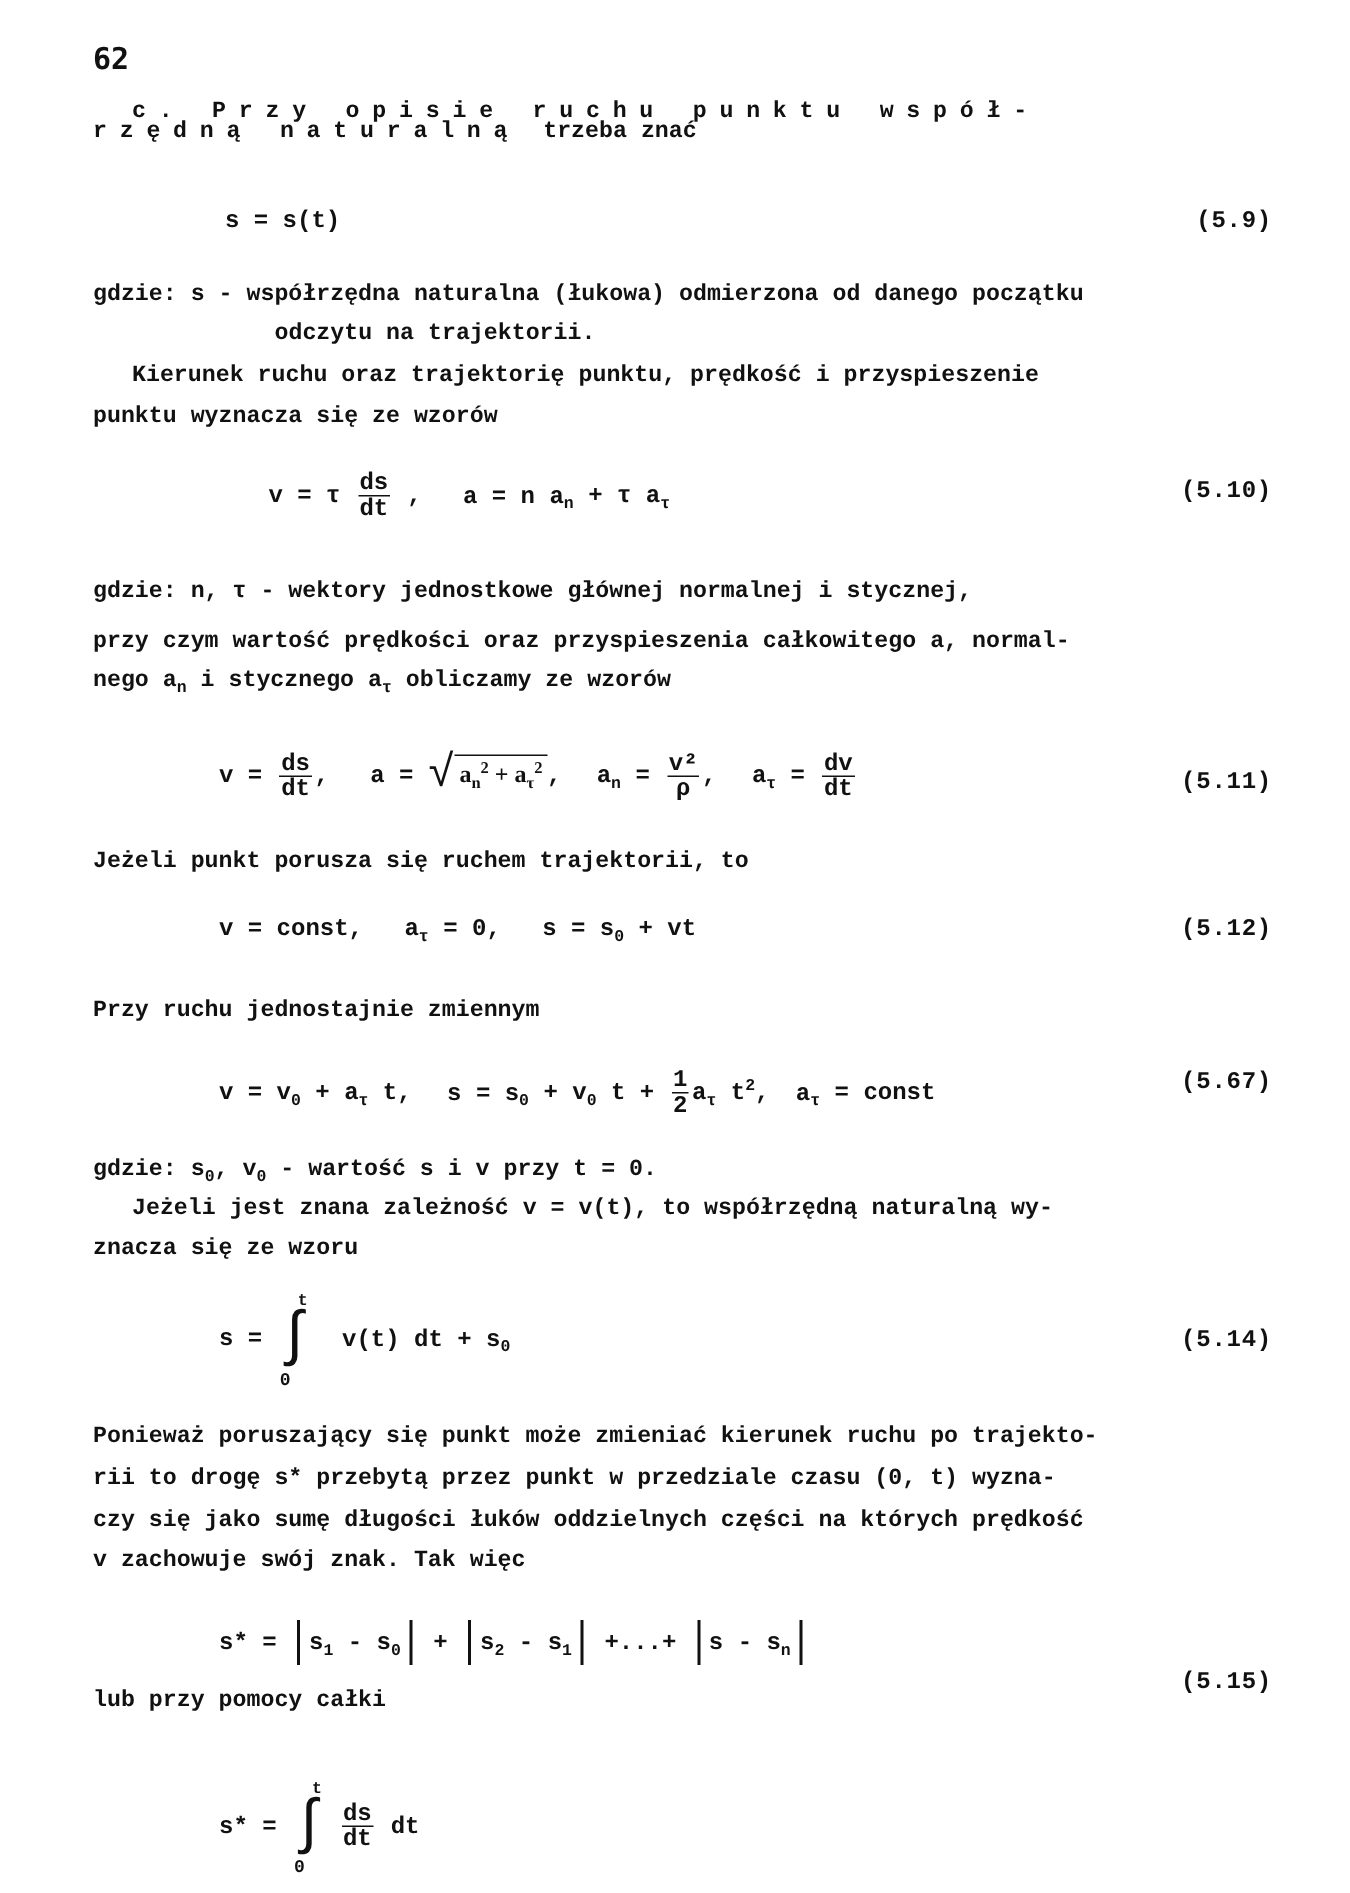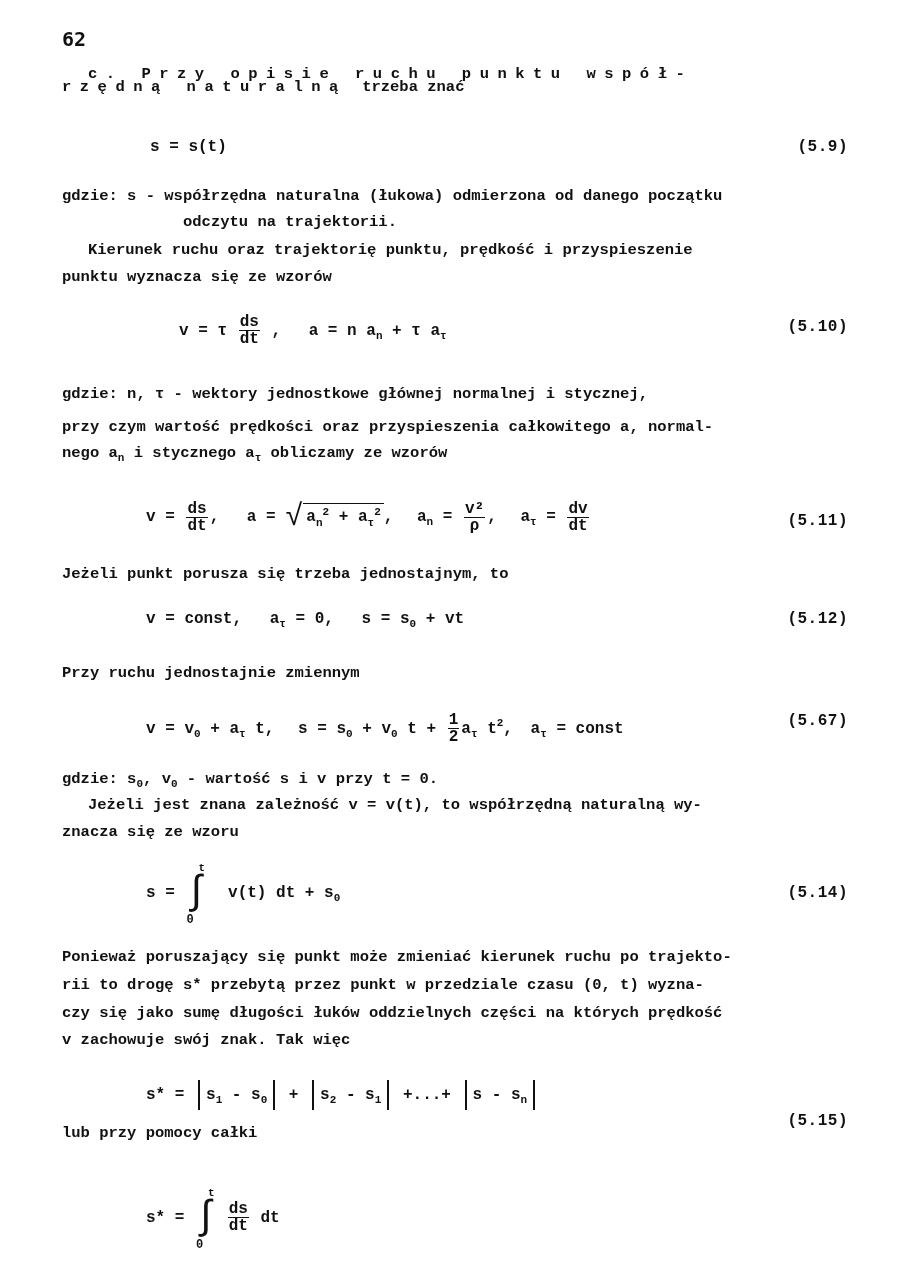--- a/index.html
+++ b/index.html
@@ -12,21 +12,21 @@
   .pnum { font-size: 20px; font-family: "DejaVu Sans Mono", monospace; }
   .eqno { right: 52px; font-weight: bold; font-family: "Liberation Mono", monospace; font-size: 16px; letter-spacing: 0.5px; }
   .spaced { letter-spacing: 8.5px; }
   .eq { font-size: 16px; }
   sub, sup { font-size: 11px; }
   .frac { display: inline-block; vertical-align: middle; text-align: center; line-height: 1; font-size: 16px; margin: 0 2px; }
   .frac .num { display: block; border-bottom: 1.5px solid #111; padding: 0 1px; }
   .frac .den { display: block; }
   .sqrt { display: inline-block; }
   .sqrt .rad { font-size: 30px; vertical-align: middle; font-weight: normal; }
-  .sqrt .under { border-top: 1.8px solid #111; padding: 2px 3px; display: inline-block; vertical-align: middle; }
+  .sqrt .under { border-top: 1.8px solid #111; padding: 2px 3px; display: inline-block; vertical-align: middle; font-family: Liberation Serif, serif; }
   .integral { display: inline-block; position: relative; font-size: 40px; font-weight: normal; vertical-align: middle; width: 22px; }
   .integral .lim-top { position: absolute; top: -8px; left: 14px; font-size: 11px; font-weight: bold; }
   .integral .lim-bot { position: absolute; bottom: -12px; left: 2px; font-size: 12px; font-weight: bold; }
   .abs-bar { display: inline-block; border-left: 2px solid #111; border-right: 2px solid #111; padding: 0 6px; height: 30px; line-height: 30px; vertical-align: middle; margin: 0 4px; }
 </style>
 </head>
 <body>
 
 <div class="abs pnum" style="left:62px; top:27px;">62</div>
 
@@ -65,21 +65,21 @@
   <span class="frac"><span class="num">ds</span><span class="den">dt</span></span>,
   <span style="margin-left:18px;">a =</span>
   <span class="sqrt"><span class="rad">√</span><span class="under"><span>a</span><sub>n</sub><sup>2</sup> <span>+</span> <span>a</span><sub>τ</sub><sup>2</sup></span></span>,
   <span style="margin-left:14px;">a</span><sub>n</sub> <span>=</span>
   <span class="frac"><span class="num">v²</span><span class="den">ρ</span></span>,
   <span style="margin-left:14px;">a</span><sub>τ</sub> <span>=</span>
   <span class="frac"><span class="num">dv</span><span class="den">dt</span></span>
 </div>
 <div class="abs eqno" style="top:512px;">(5.11)</div>
 
-<div class="abs" style="left:62px; top:565px;">Jeżeli punkt porusza się trzeba jednostajnym, to</div>
+<div class="abs" style="left:62px; top:565px;">Jeżeli punkt porusza się ruchem trajektorii, to</div>
 
 <div class="abs eq" style="left:146px; top:610px;">
   <span>v = const,</span>
   <span style="margin-left:18px;">a</span><sub>τ</sub><span> = 0,</span>
   <span style="margin-left:18px;">s = s</span><sub>0</sub><span> + vt</span>
 </div>
 <div class="abs eqno" style="top:610px;">(5.12)</div>
 
 <div class="abs" style="left:62px; top:664px;">Przy ruchu jednostajnie zmiennym</div>
 

